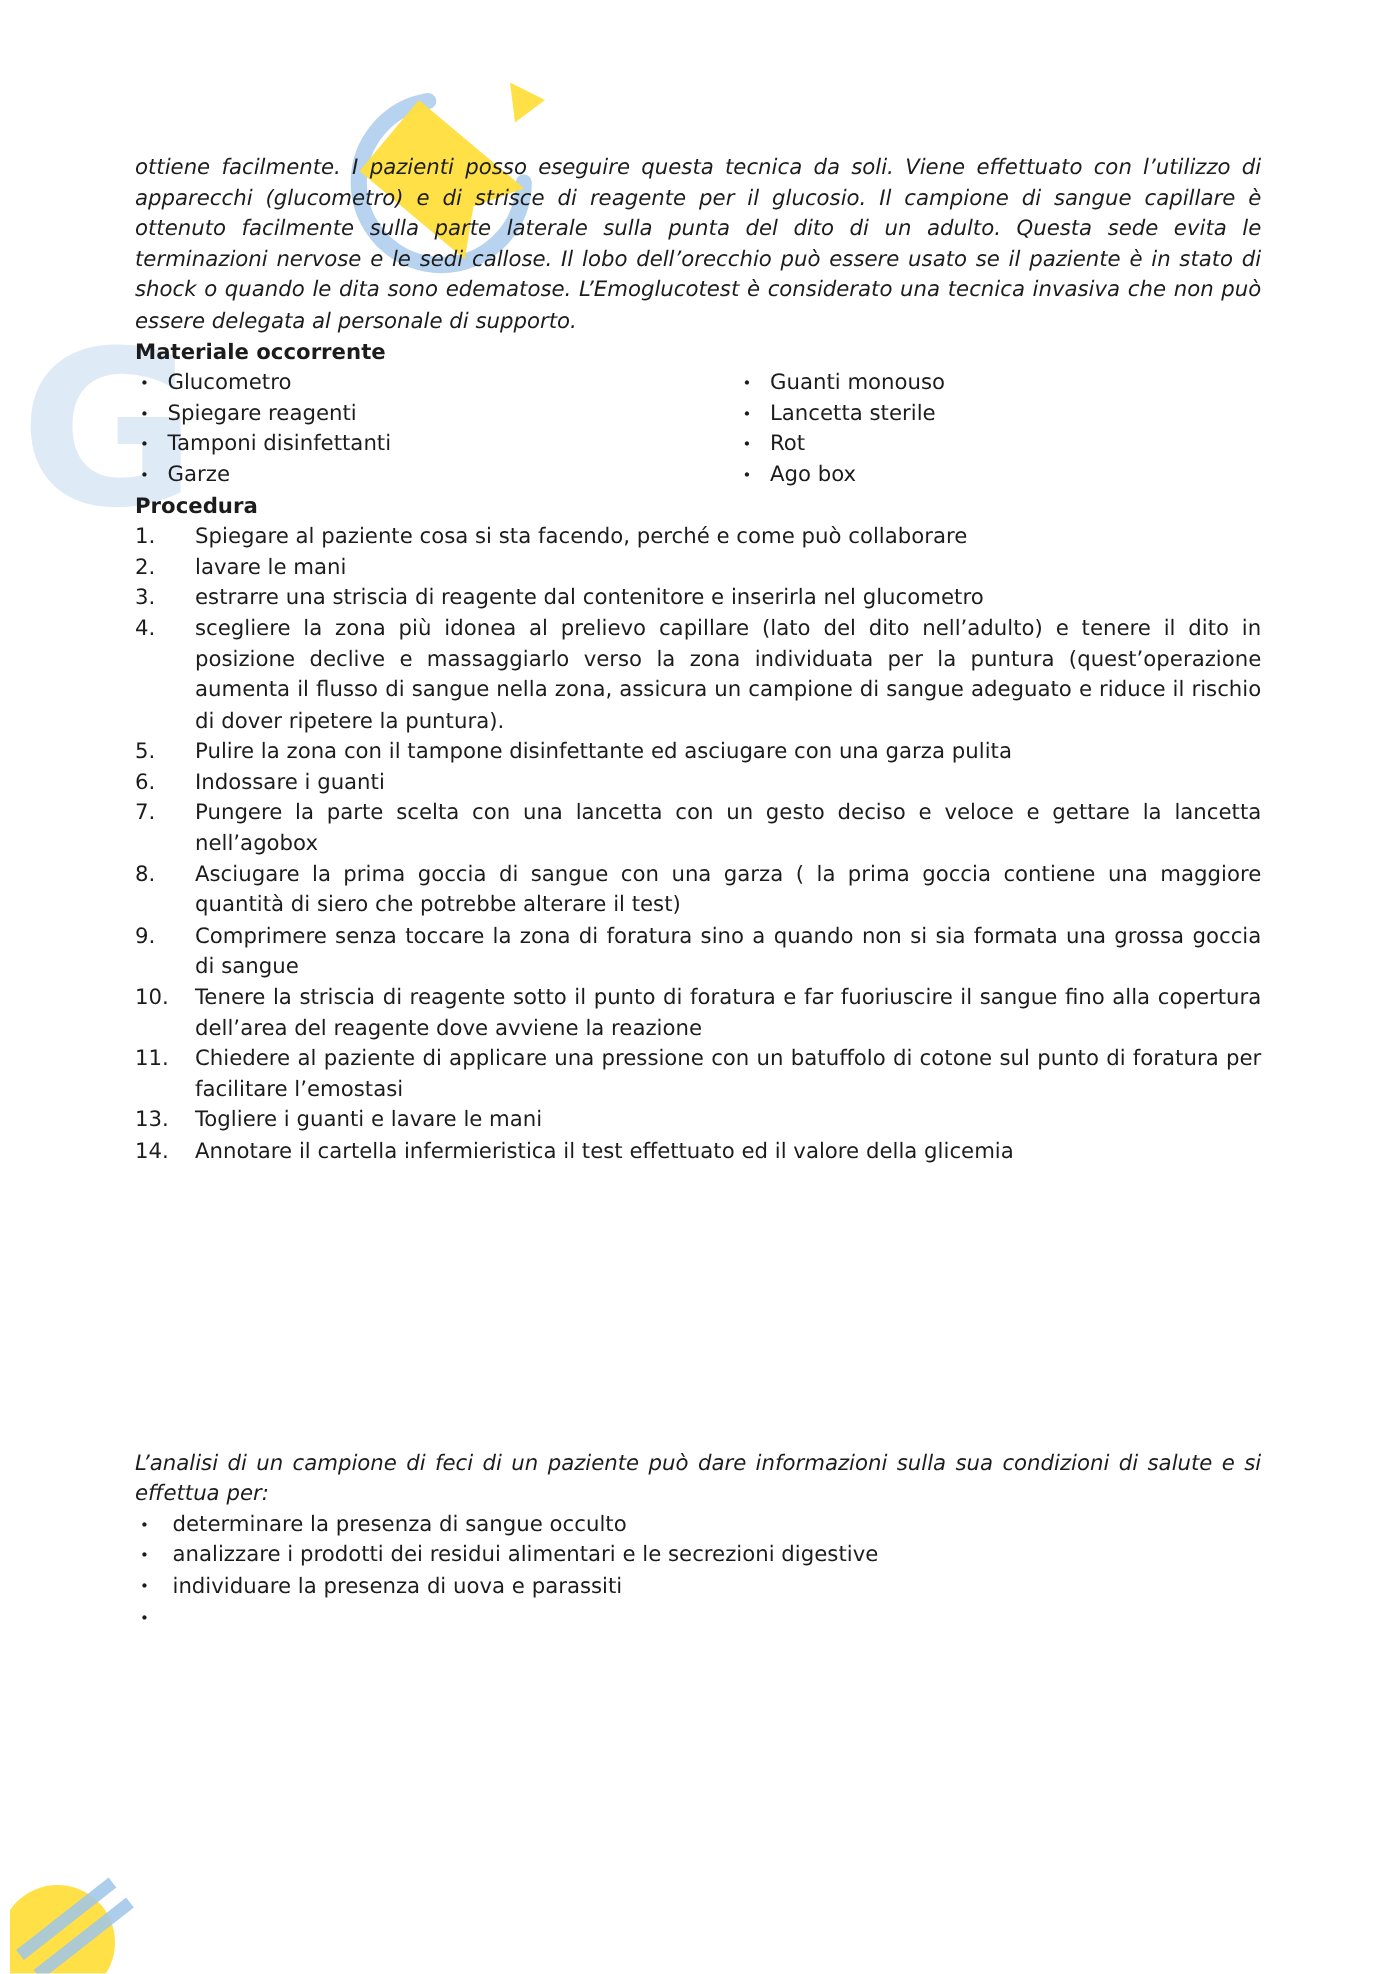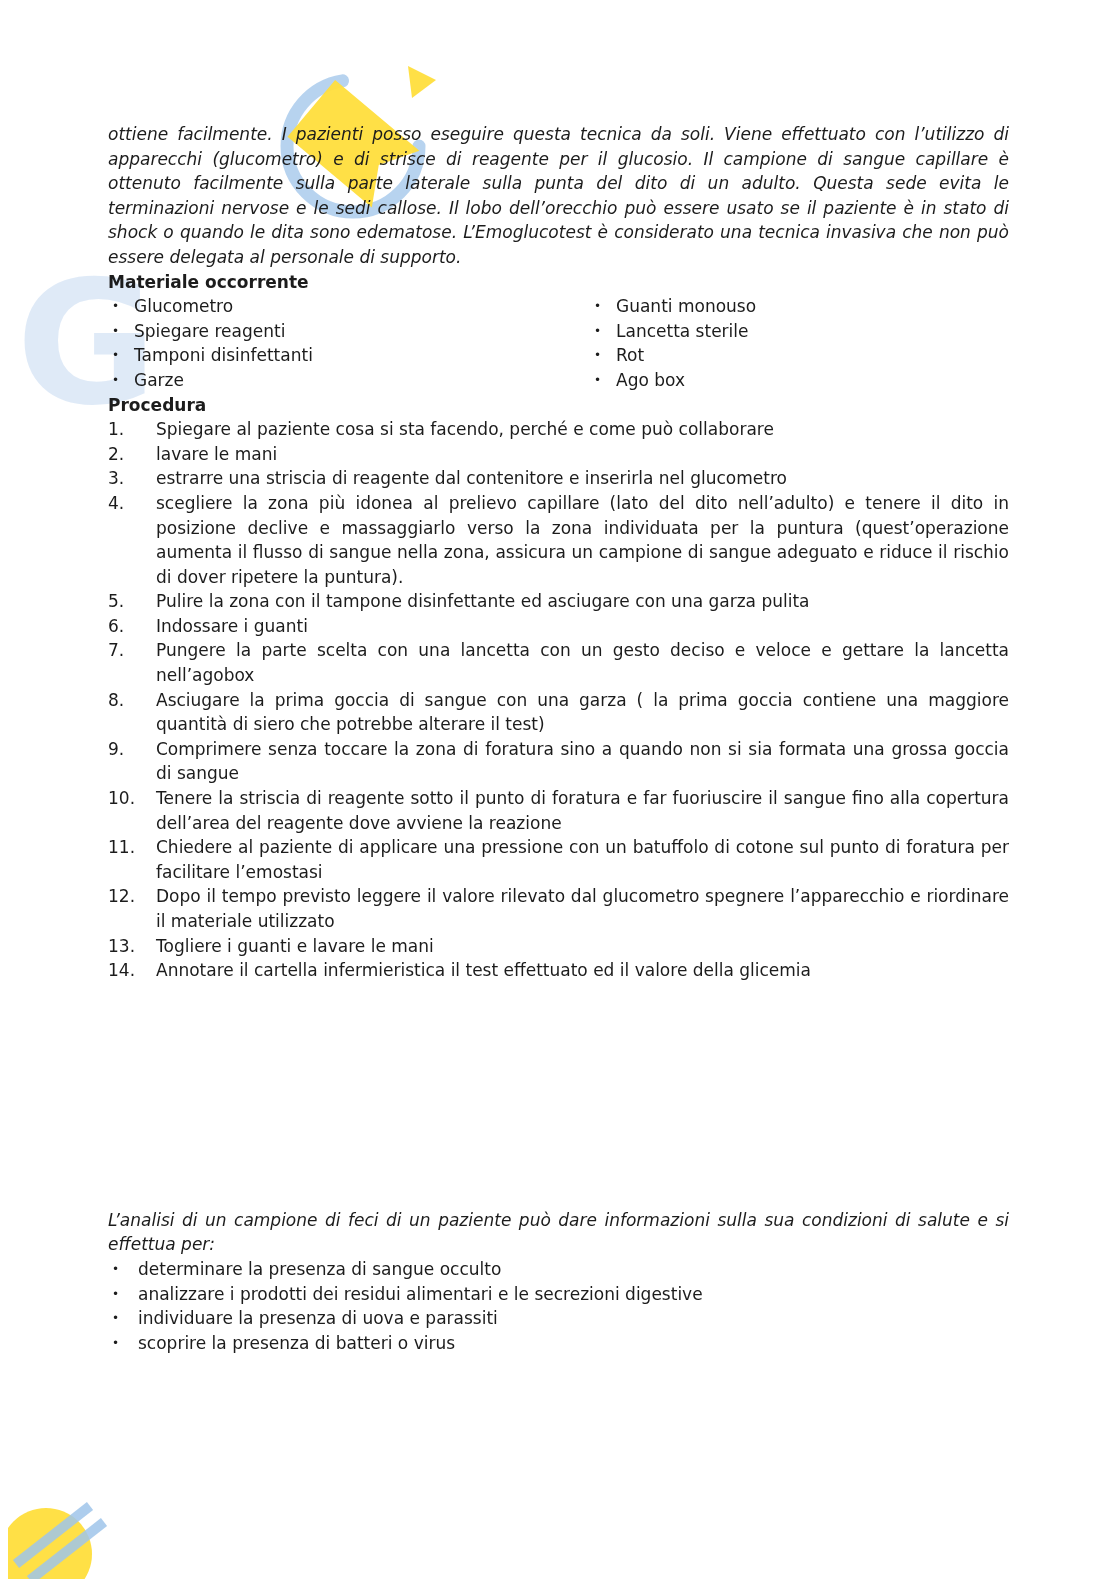--- a/index.html
+++ b/index.html
@@ -145,24 +145,20 @@
       </li>
       <li class="step">
         <span class="num">10.</span>
         <span class="txt">Tenere la striscia di reagente sotto il punto di foratura e far fuoriuscire il sangue fino alla copertura dell’area del reagente dove avviene la reazione</span>
       </li>
       <li class="step">
         <span class="num">11.</span>
         <span class="txt">Chiedere al paziente di applicare una pressione con un batuffolo di cotone sul punto di foratura per facilitare l’emostasi</span>
       </li>
       <li class="step">
-        <span class="num">12.</span>
-        <span class="txt">Dopo il tempo previsto leggere il valore rilevato dal glucometro spegnere l’apparecchio e riordinare il materiale utilizzato</span>
-      </li>
-      <li class="step">
         <span class="num">13.</span>
         <span class="txt">Togliere i guanti e lavare le mani</span>
       </li>
       <li class="step">
         <span class="num">14.</span>
         <span class="txt">Annotare il cartella infermieristica il test effettuato ed il valore della glicemia</span>
       </li>
     </ol>
 
     <div class="feci-section">
@@ -176,20 +172,19 @@
         <div class="feci-item">
           <span class="bullet">•</span>
           <span>analizzare i prodotti dei residui alimentari e le secrezioni digestive</span>
         </div>
         <div class="feci-item">
           <span class="bullet">•</span>
           <span>individuare la presenza di uova e parassiti</span>
         </div>
         <div class="feci-item">
           <span class="bullet">•</span>
-          <span>scoprire la presenza di batteri o virus</span>
         </div>
       </div>
 
     </div>
 
   </div>
 </div>
 
 </body></html>

